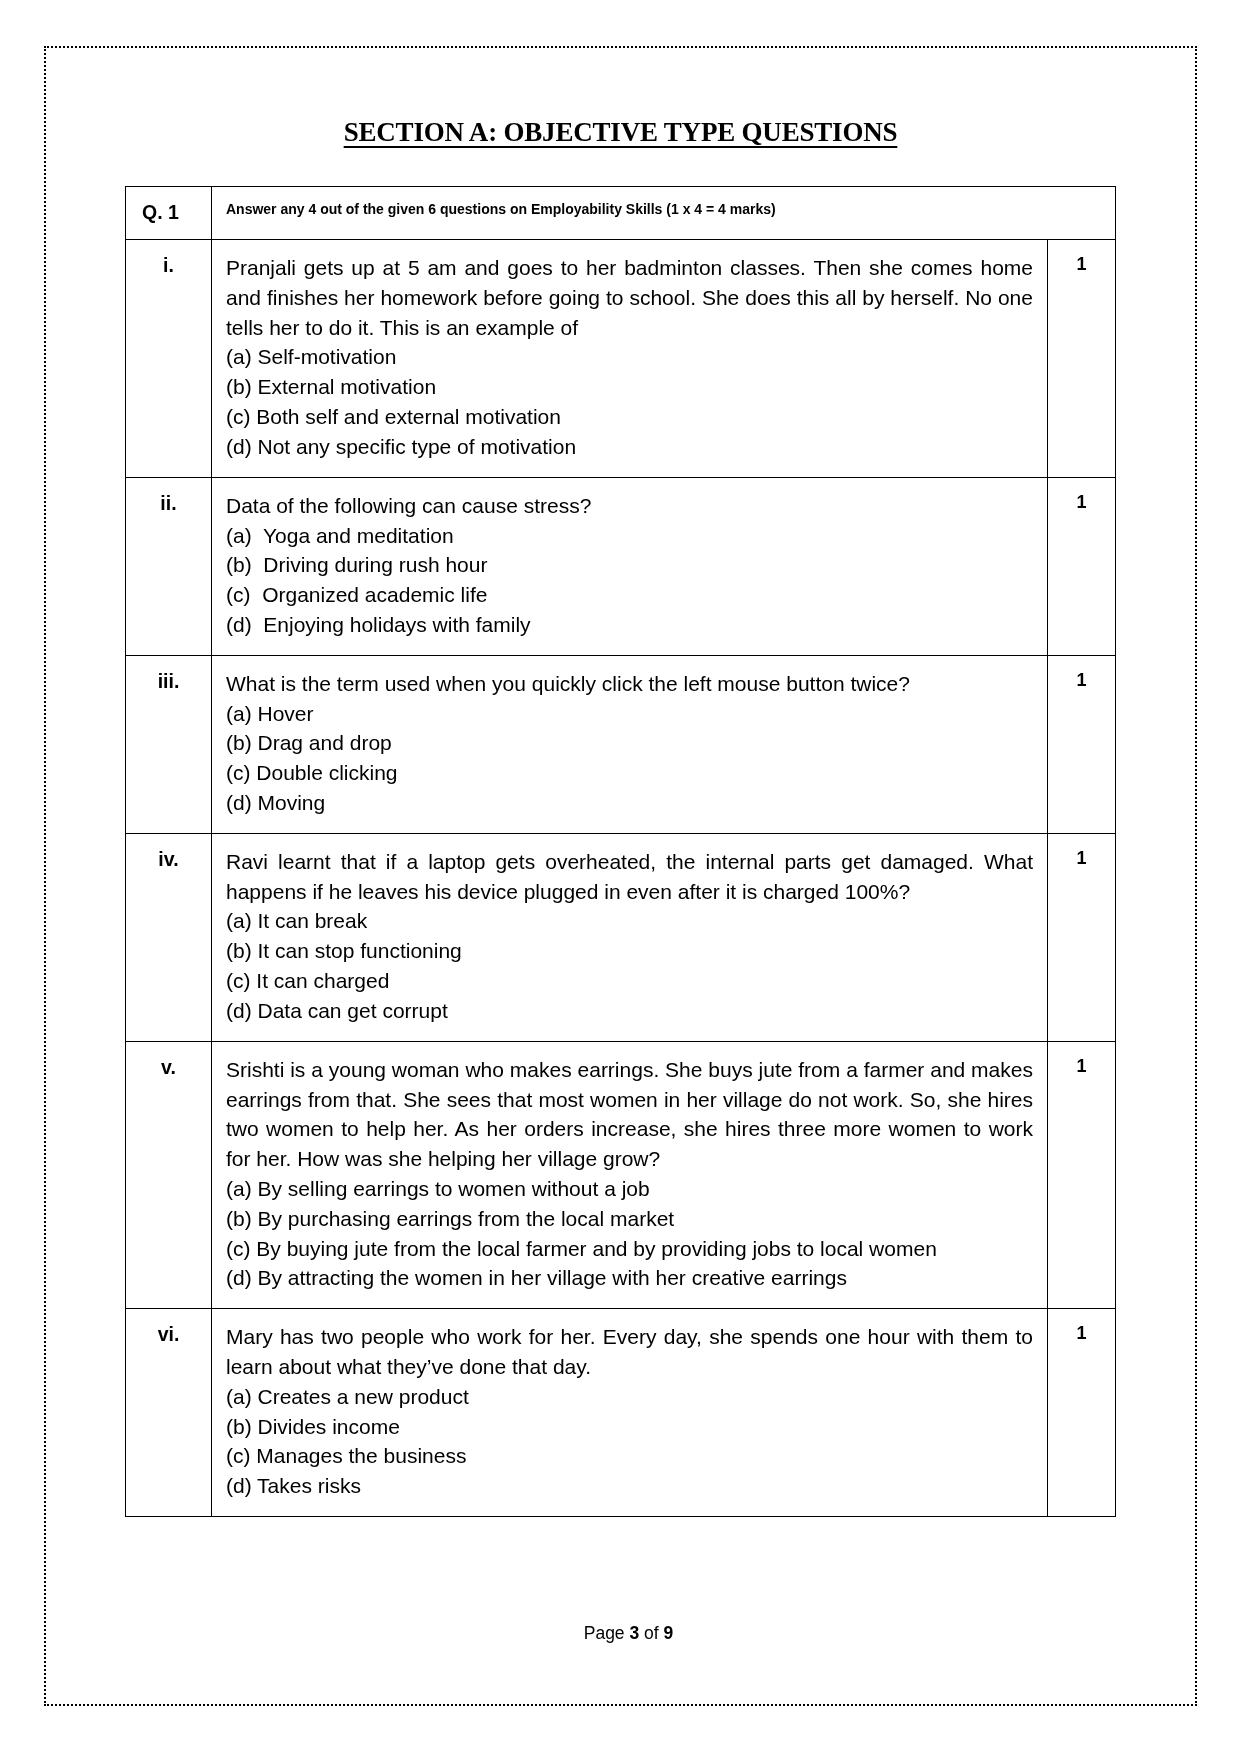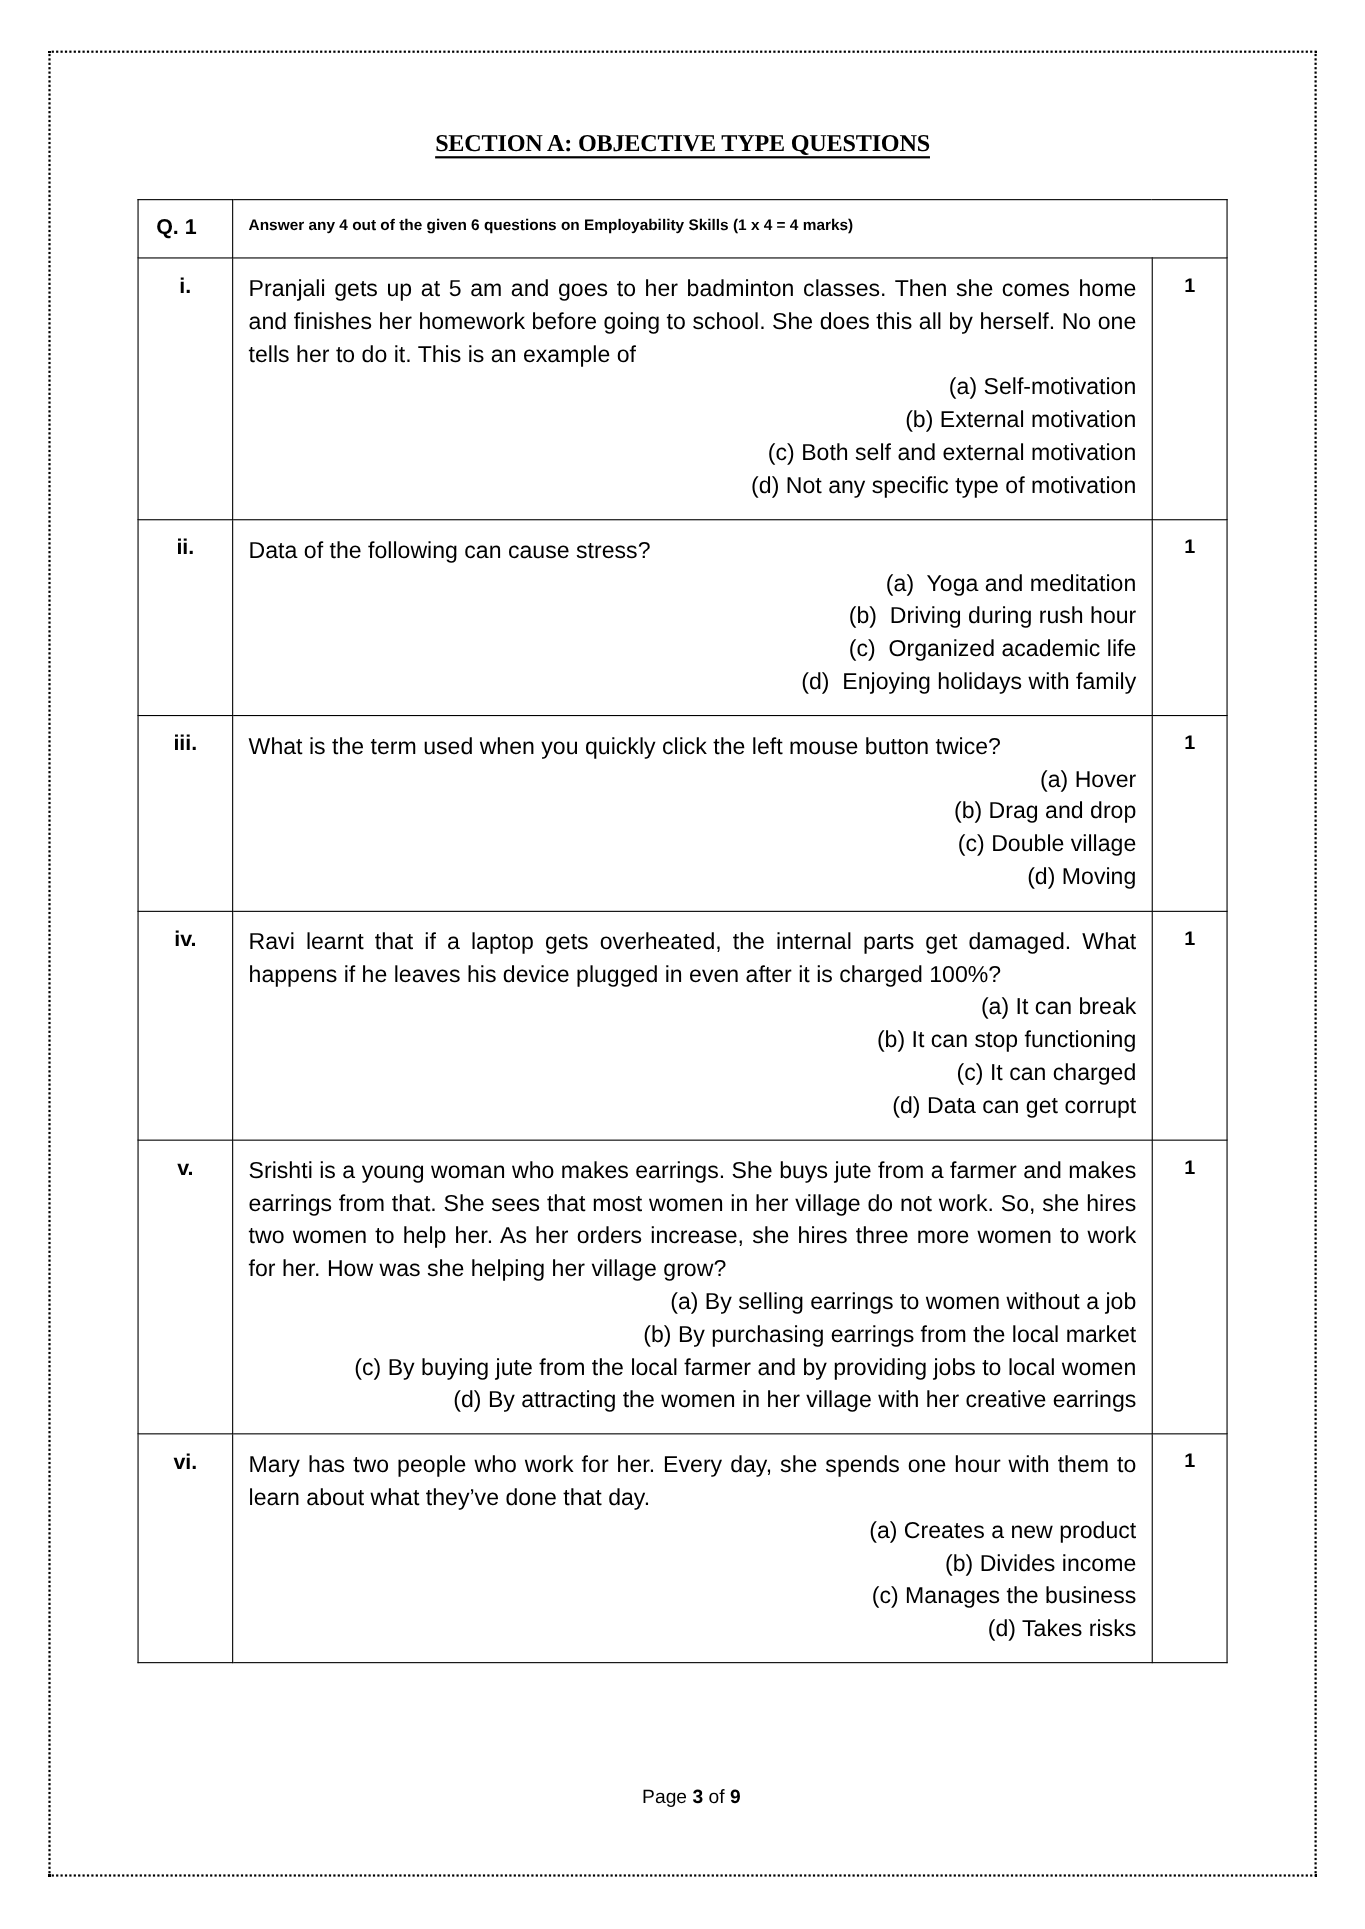--- a/index.html
+++ b/index.html
@@ -35,21 +35,21 @@
     width: 1139px;
     height: 1648px;
     padding: 0 56px;
   }
 
   
   .section-title {
     text-align: center;
     font-family: "Liberation Serif", serif;
     font-weight: bold;
-    font-size: 22px;
+    font-size: 27px;
     letter-spacing: -0.2px;
     text-decoration: underline;
     text-underline-offset: 5px;
     margin: 0;
     padding-top: 65px;
     padding-bottom: 38px;
     white-space: nowrap;
   }
 
   
@@ -95,21 +95,21 @@
     padding-top: 14px !important;
   }
 
   .qbody {
     font-size: 21px;
     line-height: 1.42;
   }
   .qstem { margin: 0; }
   .qstem.justify { text-align: justify; text-justify: inter-word; }
   .qopts { margin: 0; padding: 0; list-style: none; }
-  .qopts li { margin: 0; padding: 0; white-space: pre; text-align: right; }
+  .qopts li { margin: 0; padding: 0; white-space: pre; }
 
   
   .footer {
     position: absolute;
     left: 16px;
     right: 0;
     bottom: 56px;
     text-align: center;
     font-size: 17.5px;
   }
@@ -161,21 +161,21 @@
           </td>
           <td class="cell-marks">1</td>
         </tr>
         <tr>
           <td class="cell-num">iii.</td>
           <td class="qbody">
             <p class="qstem">What is the term used when you quickly click the left mouse button twice?</p>
             <ul class="qopts">
               <li>(a) Hover</li>
               <li>(b) Drag and drop</li>
-              <li>(c) Double village</li>
+              <li>(c) Double clicking</li>
               <li>(d) Moving</li>
             </ul>
           </td>
           <td class="cell-marks">1</td>
         </tr>
         <tr>
           <td class="cell-num">iv.</td>
           <td class="qbody">
             <p class="qstem justify">Ravi learnt that if a laptop gets overheated, the internal parts get damaged. What happens if he leaves his device plugged in even after it is charged 100%?</p>
             <ul class="qopts">

